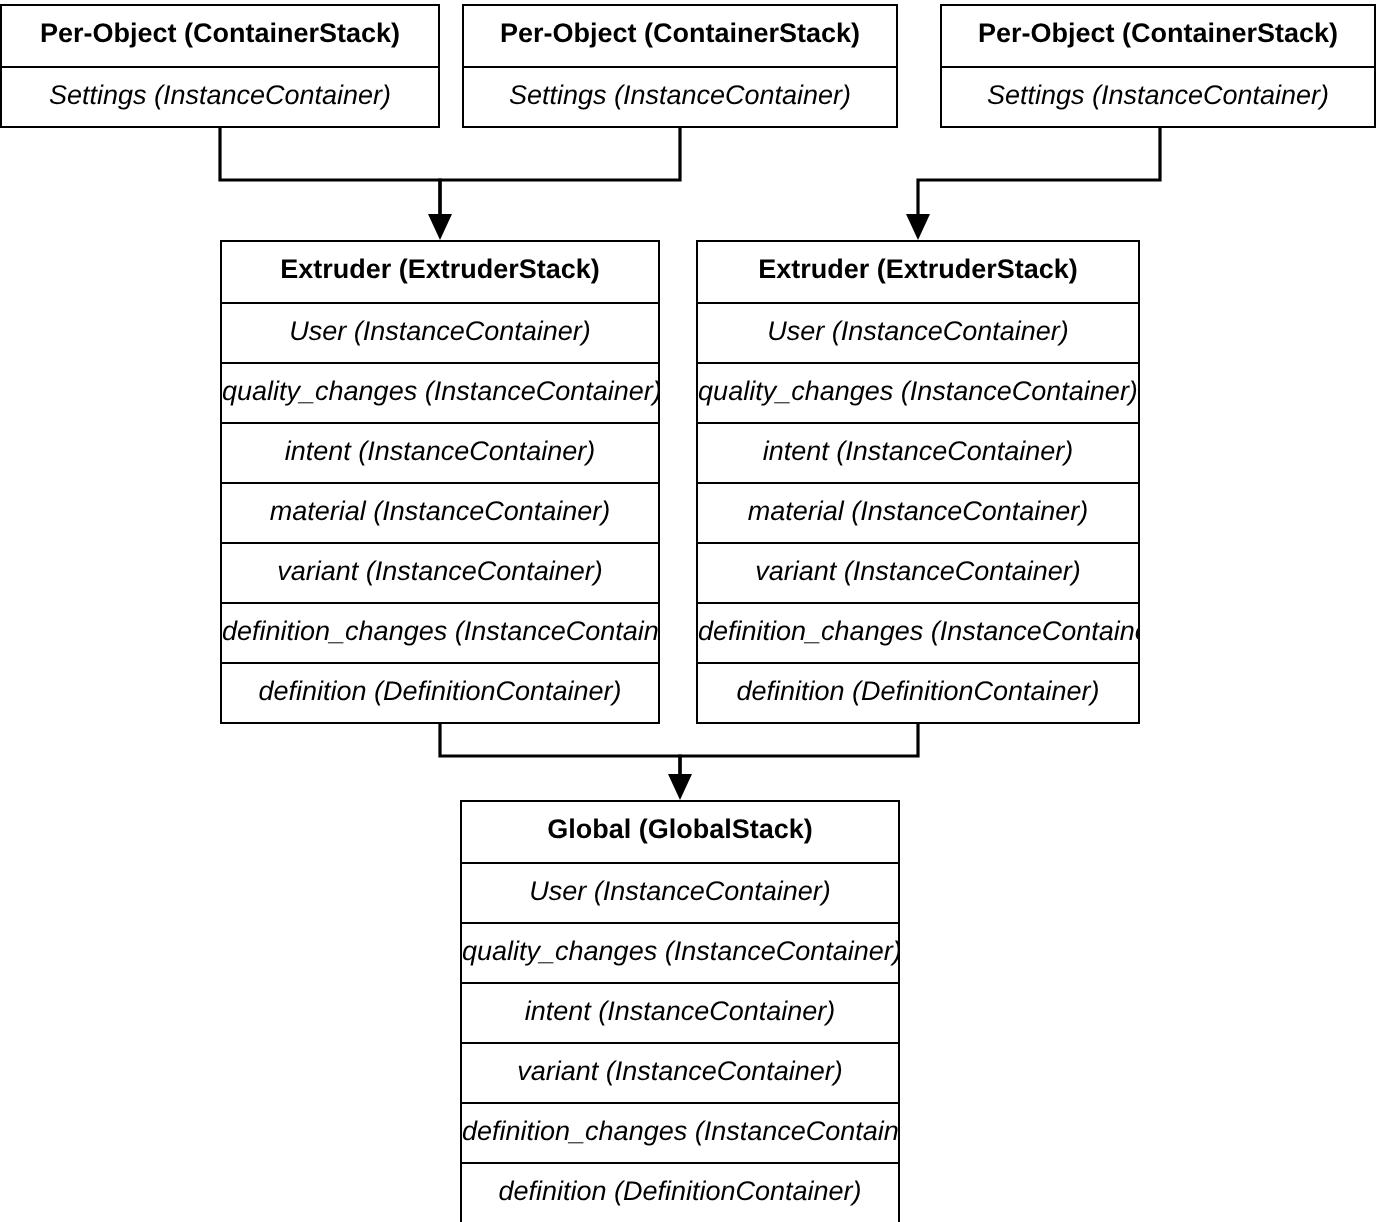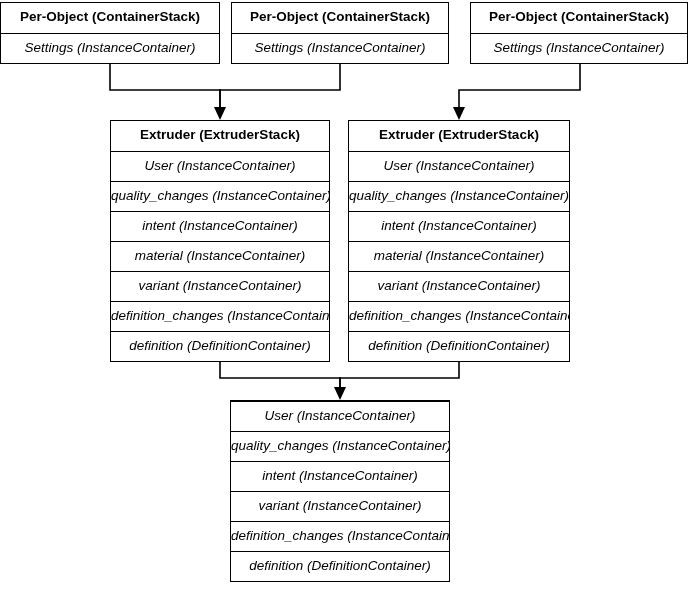--- a/index.html
+++ b/index.html
@@ -122,20 +122,21 @@
     <div class="row sep">User (InstanceContainer)</div>
     <div class="row sep">quality_changes (InstanceContainer)</div>
     <div class="row sep">intent (InstanceContainer)</div>
     <div class="row sep">material (InstanceContainer)</div>
     <div class="row sep">variant (InstanceContainer)</div>
     <div class="row sep">definition_changes (InstanceContainer)</div>
     <div class="row sep">definition (DefinitionContainer)</div>
   </div>
 
   <div class="node" style="left:230px; top:400px; width:220px;">
+    <div class="row header">Global (GlobalStack)</div>
     <div class="row sep">User (InstanceContainer)</div>
     <div class="row sep">quality_changes (InstanceContainer)</div>
     <div class="row sep">intent (InstanceContainer)</div>
     <div class="row sep">variant (InstanceContainer)</div>
     <div class="row sep">definition_changes (InstanceContainer)</div>
     <div class="row sep">definition (DefinitionContainer)</div>
   </div>
 
 </div>
 

